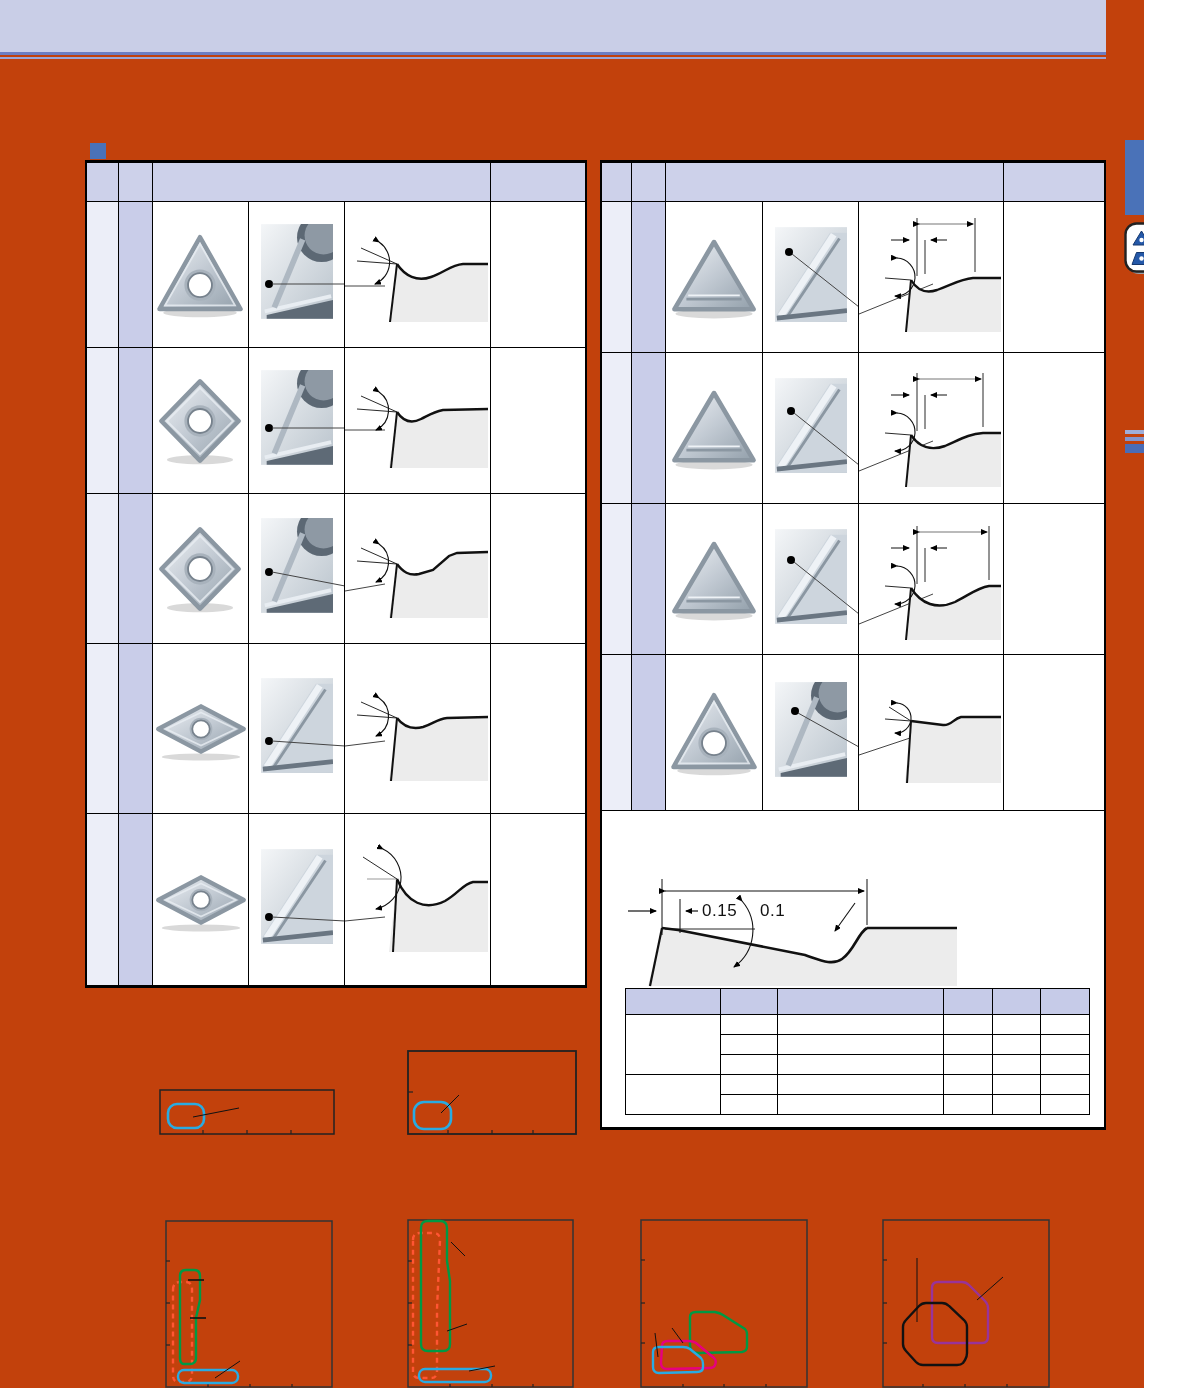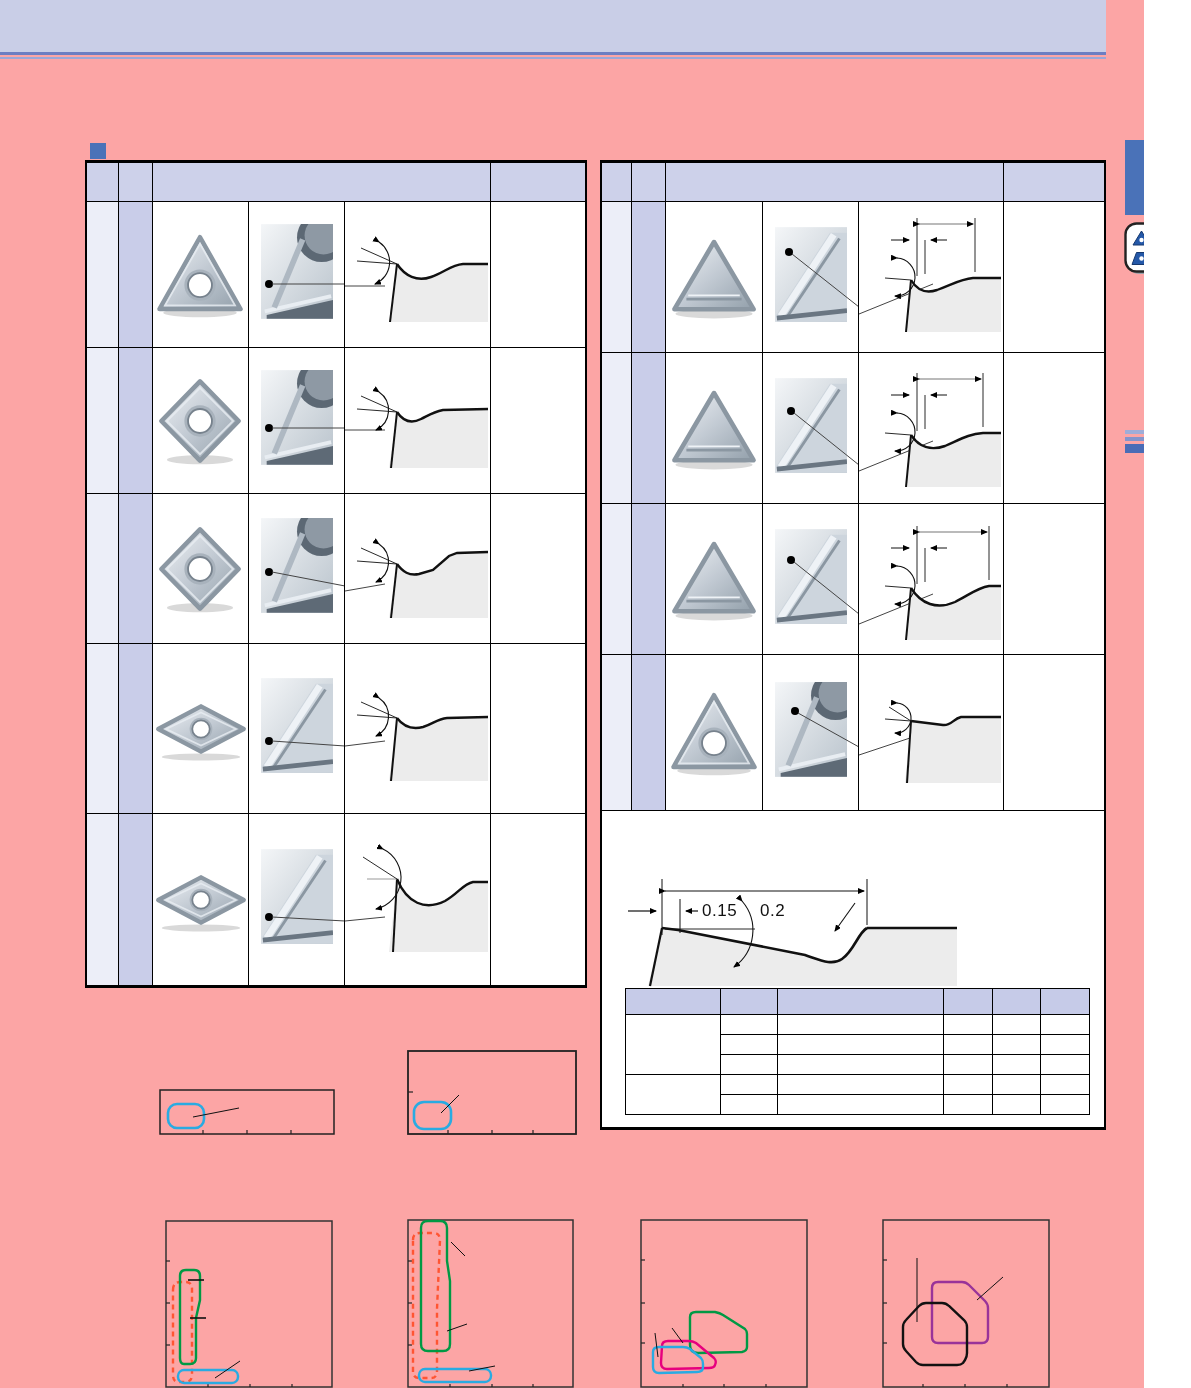--- a/index.html
+++ b/index.html
@@ -1,16 +1,16 @@
 <!DOCTYPE html>
 <html><head>
 <meta charset="utf-8">
 <style>
   html,body{margin:0;padding:0;background:#fff;font-family:"Liberation Sans",sans-serif;}
-  #canvas{position:relative;width:1144px;height:1388px;background:#fca5a5;overflow:hidden;}
+  #canvas{position:relative;width:1144px;height:1388px;background:#c2410c;overflow:hidden;}
   .abs{position:absolute;}
   
   .banner{left:0;top:0;width:1106px;height:52px;background:#c9cee7;}
   .banner-line1{left:0;top:52px;width:1106px;height:3px;background:#6d7ec2;}
   .banner-line2{left:0;top:57px;width:1106px;height:2px;background:#9aa7d8;}
   .bullet{left:90px;top:143px;width:16px;height:16px;background:#4a72b8;}
   
   table.cat{border-collapse:collapse;table-layout:fixed;}
   table.cat td{border:1px solid #000;padding:0;vertical-align:middle;text-align:center;overflow:hidden;}
   table.ltab{position:absolute;left:85px;top:160px;width:500px;border:2px solid #000;border-top-width:3px;border-bottom-width:3px;}
@@ -424,21 +424,21 @@
             <line x1="247" y1="18" x2="247" y2="64" stroke="#111" stroke-width="1"></line>
             <line x1="45" y1="30" x2="244" y2="30" stroke="#888" stroke-width="2" marker-start="url(#ah)" marker-end="url(#ah)"></line>
             <line x1="60" y1="38" x2="60" y2="72" stroke="#111" stroke-width="1"></line>
             <line x1="8" y1="50" x2="36" y2="50" stroke="#111" stroke-width="1.2" marker-end="url(#ah)"></line>
             <line x1="78" y1="50" x2="66" y2="50" stroke="#111" stroke-width="1.2" marker-end="url(#ah)"></line>
             <line x1="45" y1="68" x2="135" y2="68" stroke="#111" stroke-width="0.9"></line>
             <path d="M122,40 A45,45 0 0 1 114,106" fill="none" stroke="#111" stroke-width="1.1" marker-start="url(#ah)" marker-end="url(#ah)"></path>
             <line x1="235" y1="42" x2="215" y2="70" stroke="#111" stroke-width="1.1" marker-end="url(#ah)"></line>
           </svg>
           <span class="dimtext" style="left:82px;top:40px">0.15</span>
-          <span class="dimtext" style="left:140px;top:40px">0.2</span>
+          <span class="dimtext" style="left:140px;top:40px">0.1</span>
         </div>
         <table class="spec abs" style="left:23px;top:177px;">
           <colgroup>
                 <col style="width:95px">
                 <col style="width:57px">
                 <col style="width:166px">
                 <col style="width:49px">
                 <col style="width:48px">
                 <col style="width:49px">
               </colgroup>

